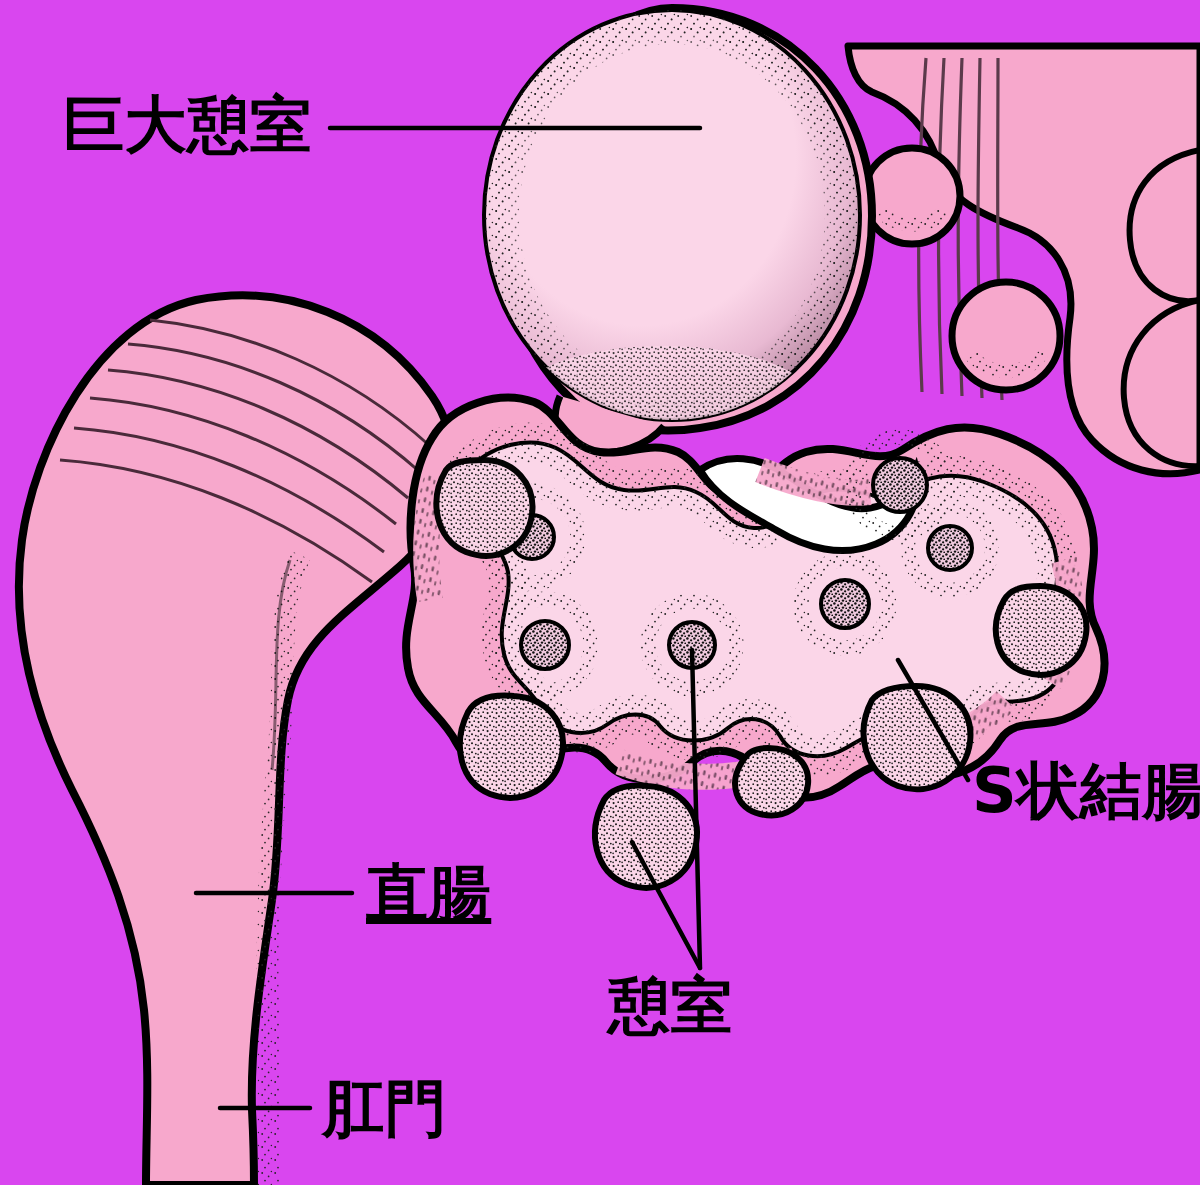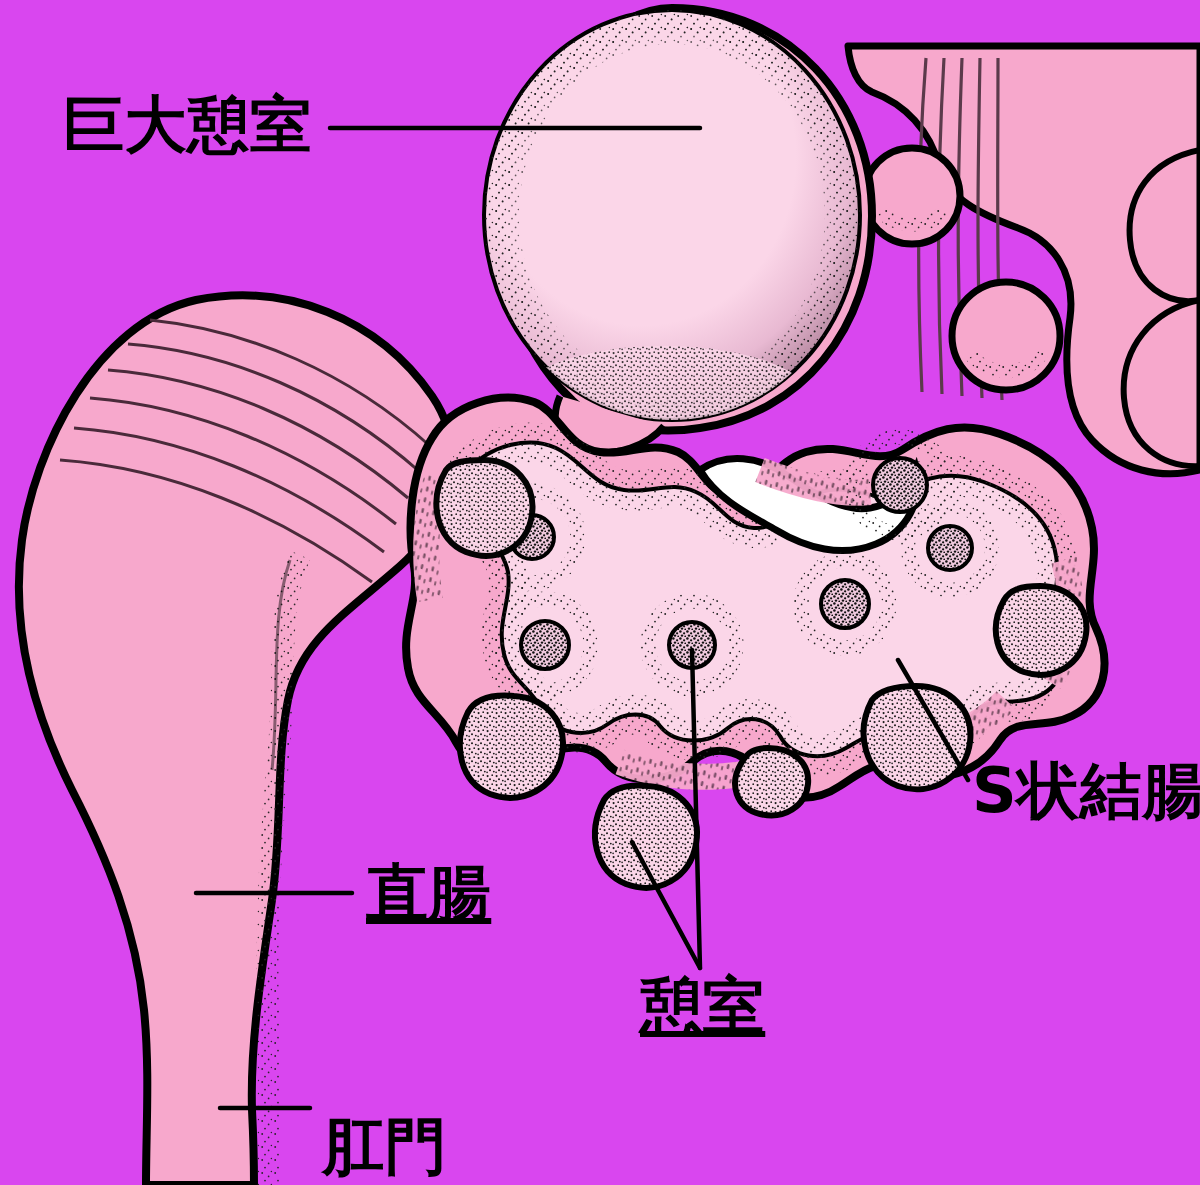--- a/index.html
+++ b/index.html
@@ -32,22 +32,22 @@
     font-size: 62px;
     font-weight: 600;
     color: #000000;
     white-space: nowrap;
     line-height: 1;
     letter-spacing: 0.01em;
   }
   #label-giant-diverticulum { left: 62px;  top: 94px; }
   #label-sigmoid-colon      { left: 972px; top: 760px; }
   #label-rectum             { left: 366px; top: 862px; text-decoration: underline; }
-  #label-diverticulum       { left: 640px; top: 975px; text-decoration: underline; }
-  #label-anus               { left: 322px; top: 1078px; margin-top: 38px; }
+  #label-diverticulum       { left: 608px; top: 975px; }
+  #label-anus               { left: 322px; top: 1078px; }
 </style>
 </head>
 <body>
 
 <div id="figure">
 
 <svg viewBox="0 0 1200 1185" xmlns="http://www.w3.org/2000/svg">
   <defs>
 
     <pattern id="stippleDense" width="7" height="7" patternUnits="userSpaceOnUse">

